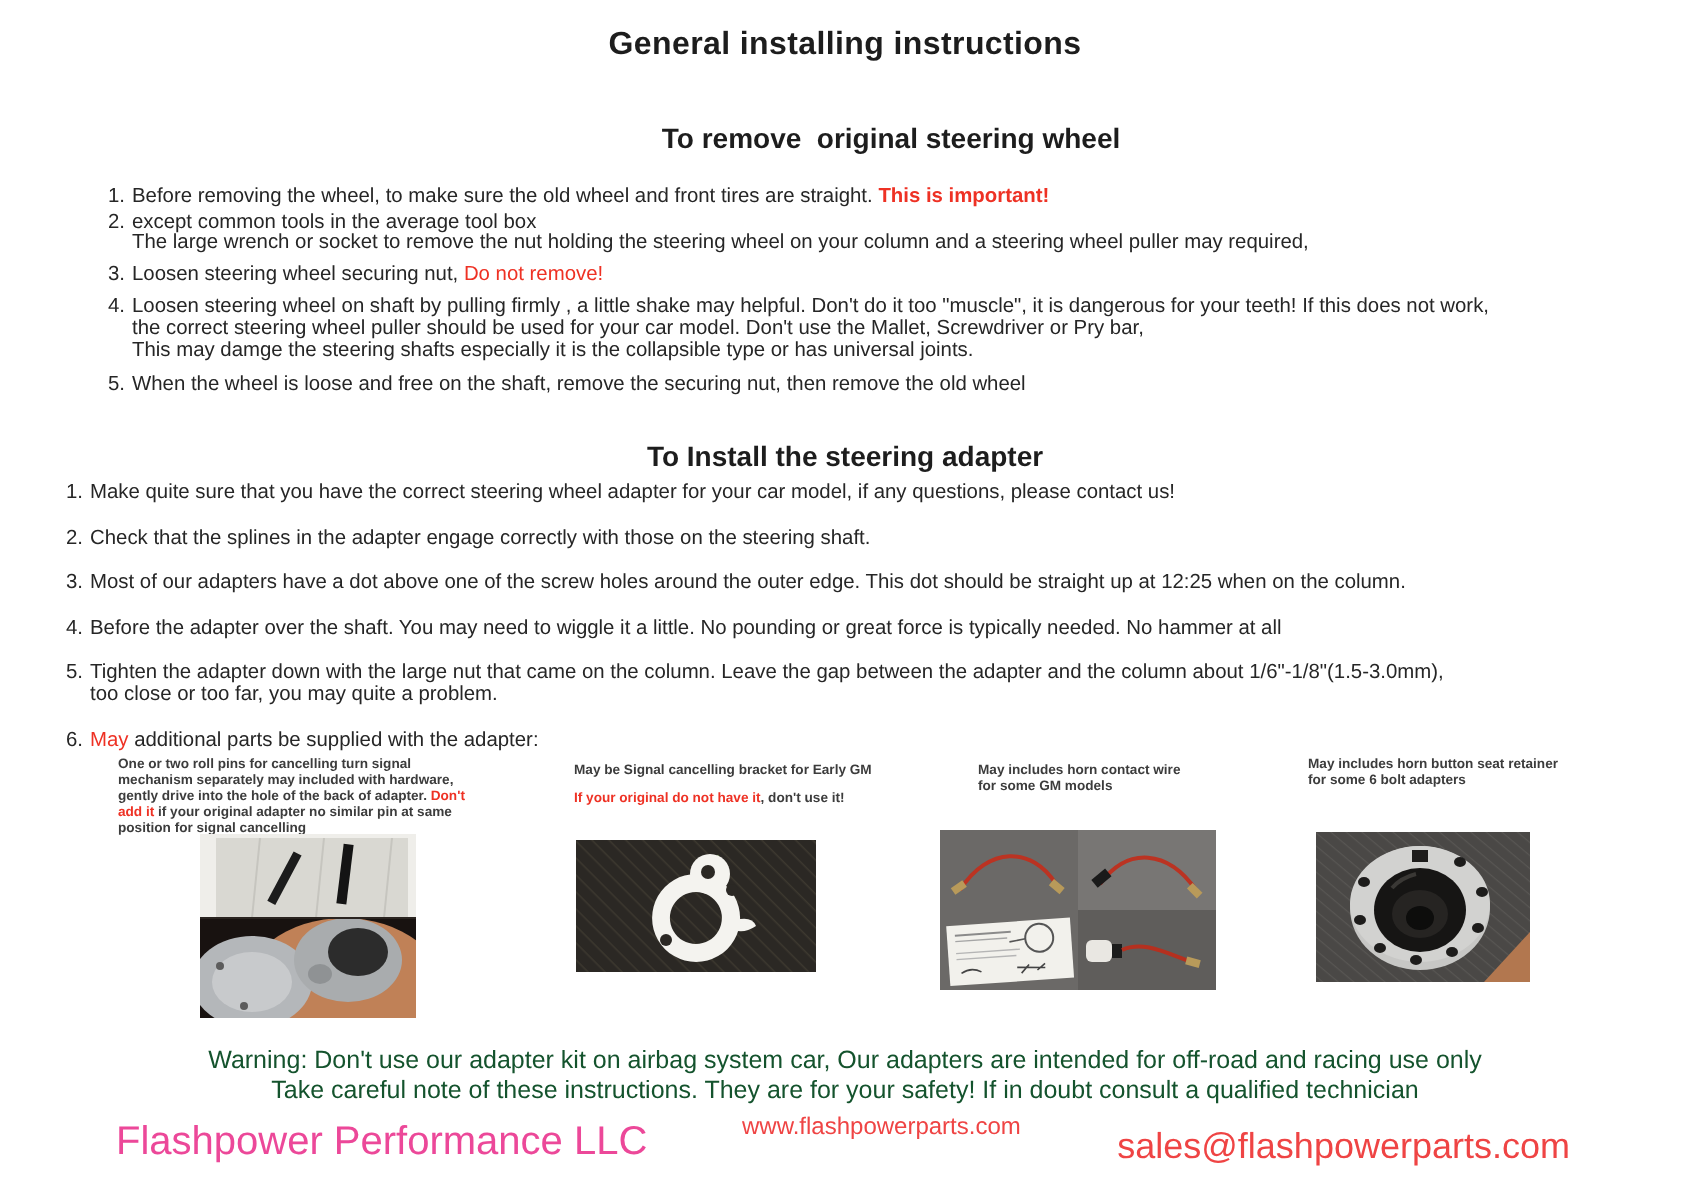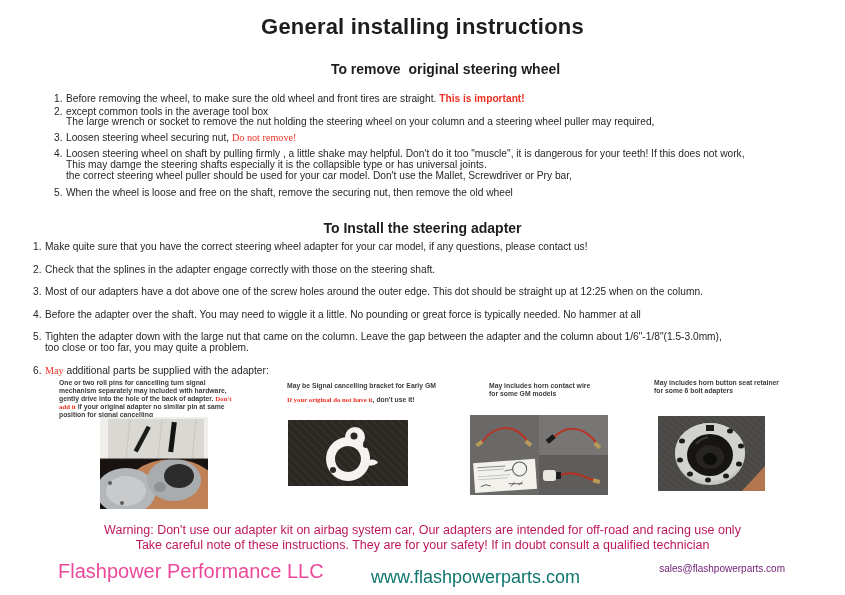--- a/index.html
+++ b/index.html
@@ -1,56 +1,56 @@
 <!DOCTYPE html>
 <html><head>
 <meta charset="utf-8">
 <style>
   html,body{margin:0;padding:0;background:#fff;}
   .page{
     position:relative;width:845px;height:595px;background:#ffffff;overflow:hidden;
     font-family:"Liberation Sans","DejaVu Sans",sans-serif;color:#222;
   }
   .center{left:0;right:0;text-align:center;position:absolute;}
-  .title{top:14px;font-size:22px;font-weight:bold;color:#1d1d1d;letter-spacing:0.2px;}
+  .title{top:14px;font-size:16px;font-weight:bold;color:#1d1d1d;letter-spacing:0.2px;}
   .subhead{font-size:14px;font-weight:bold;color:#1d1d1d;white-space:pre;}
   #subtitle{top:61px;padding-left:46px;}
   #install-heading{top:220px;}
 
   .list{position:absolute;font-size:10.2px;line-height:10.6px;color:#262626;}
   #remove-list{left:54px;top:94px;width:788px;}
   #install-list{left:33px;top:242px;width:802px;}
   .item{position:relative;padding-left:12px;}
   .item .num{position:absolute;left:0;top:0;}
   #remove-list .item-1{margin-bottom:2px;}
   #remove-list .item-2{margin-bottom:5px;}
   #remove-list .item-3{margin-bottom:6px;}
   #remove-list .item-4{margin-bottom:7px;}
   #install-list .item{margin-bottom:12px;}
-  .red{color:#ee3124;font-family:Liberation Serif, serif;}
+  .red{color:#ee3124;}
   .red-bold{color:#ee3124;font-weight:bold;}
 
   .caption{position:absolute;font-size:6.8px;line-height:8px;color:#3c3c3c;font-weight:bold;}
   #cap1{left:59px;top:379px;width:181px;}
   #cap2{left:287px;top:382px;width:178px;}
   #cap2 .second{margin-top:6px;}
   #cap3{left:489px;top:382px;width:135px;}
   #cap4{left:654px;top:379px;width:155px;}
 
   .photo{position:absolute;display:block;}
   #photo1{left:100px;top:417px;}
   #photo2{left:288px;top:420px;}
   #photo3{left:470px;top:415px;}
   #photo4{left:658px;top:416px;}
 
-  #warning{top:523px;font-size:12.5px;line-height:14.5px;color:#be185d;}
+  #warning{top:523px;font-size:12.5px;line-height:14.5px;color:#14532d;}
   #footer{position:absolute;left:0;top:556px;width:845px;height:32px;}
   #company{position:absolute;left:58px;top:4px;font-size:20px;color:#ec4899;}
-  #website{position:absolute;left:371px;top:11px;font-size:18px;color:#0f766e;}
-  #email{position:absolute;right:60px;top:7px;font-size:10px;color:#701a75;margin-left:12px;}
+  #website{position:absolute;left:371px;top:0;font-size:12px;color:#ef4444;}
+  #email{position:absolute;right:60px;top:7px;font-size:18px;color:#ef4444;margin-left:12px;}
 </style>
 </head>
 <body>
 
 <div class="page">
 
   <div class="center title">General installing instructions</div>
   <div class="center subhead" id="subtitle">To remove  original steering wheel</div>
 
   <div class="list" id="remove-list">
@@ -61,22 +61,22 @@
       <span class="num">2.</span>
       <div>except common tools in the average tool box</div>
       <div>The large wrench or socket to remove the nut holding the steering wheel on your column and a steering wheel puller may required,</div>
     </div>
     <div class="item item-3">
       <span class="num">3.</span><span>Loosen steering wheel securing nut, </span><span class="red">Do not remove!</span>
     </div>
     <div class="item item-4">
       <span class="num">4.</span>
       <div>Loosen steering wheel on shaft by pulling firmly , a little shake may helpful. Don't do it too "muscle", it is dangerous for your teeth! If this does not work,</div>
+      <div>the correct steering wheel puller should be used for your car model. Don't use the Mallet, Screwdriver or Pry bar,</div>
       <div>This may damge the steering shafts especially it is the collapsible type or has universal joints.</div>
-      <div>the correct steering wheel puller should be used for your car model. Don't use the Mallet, Screwdriver or Pry bar,</div>
     </div>
     <div class="item item-5">
       <span class="num">5.</span><span>When the wheel is loose and free on the shaft, remove the securing nut, then remove the old wheel</span>
     </div>
   </div>
 
   <div class="center subhead" id="install-heading">To Install the steering adapter</div>
 
   <div class="list" id="install-list">
     <div class="item">

